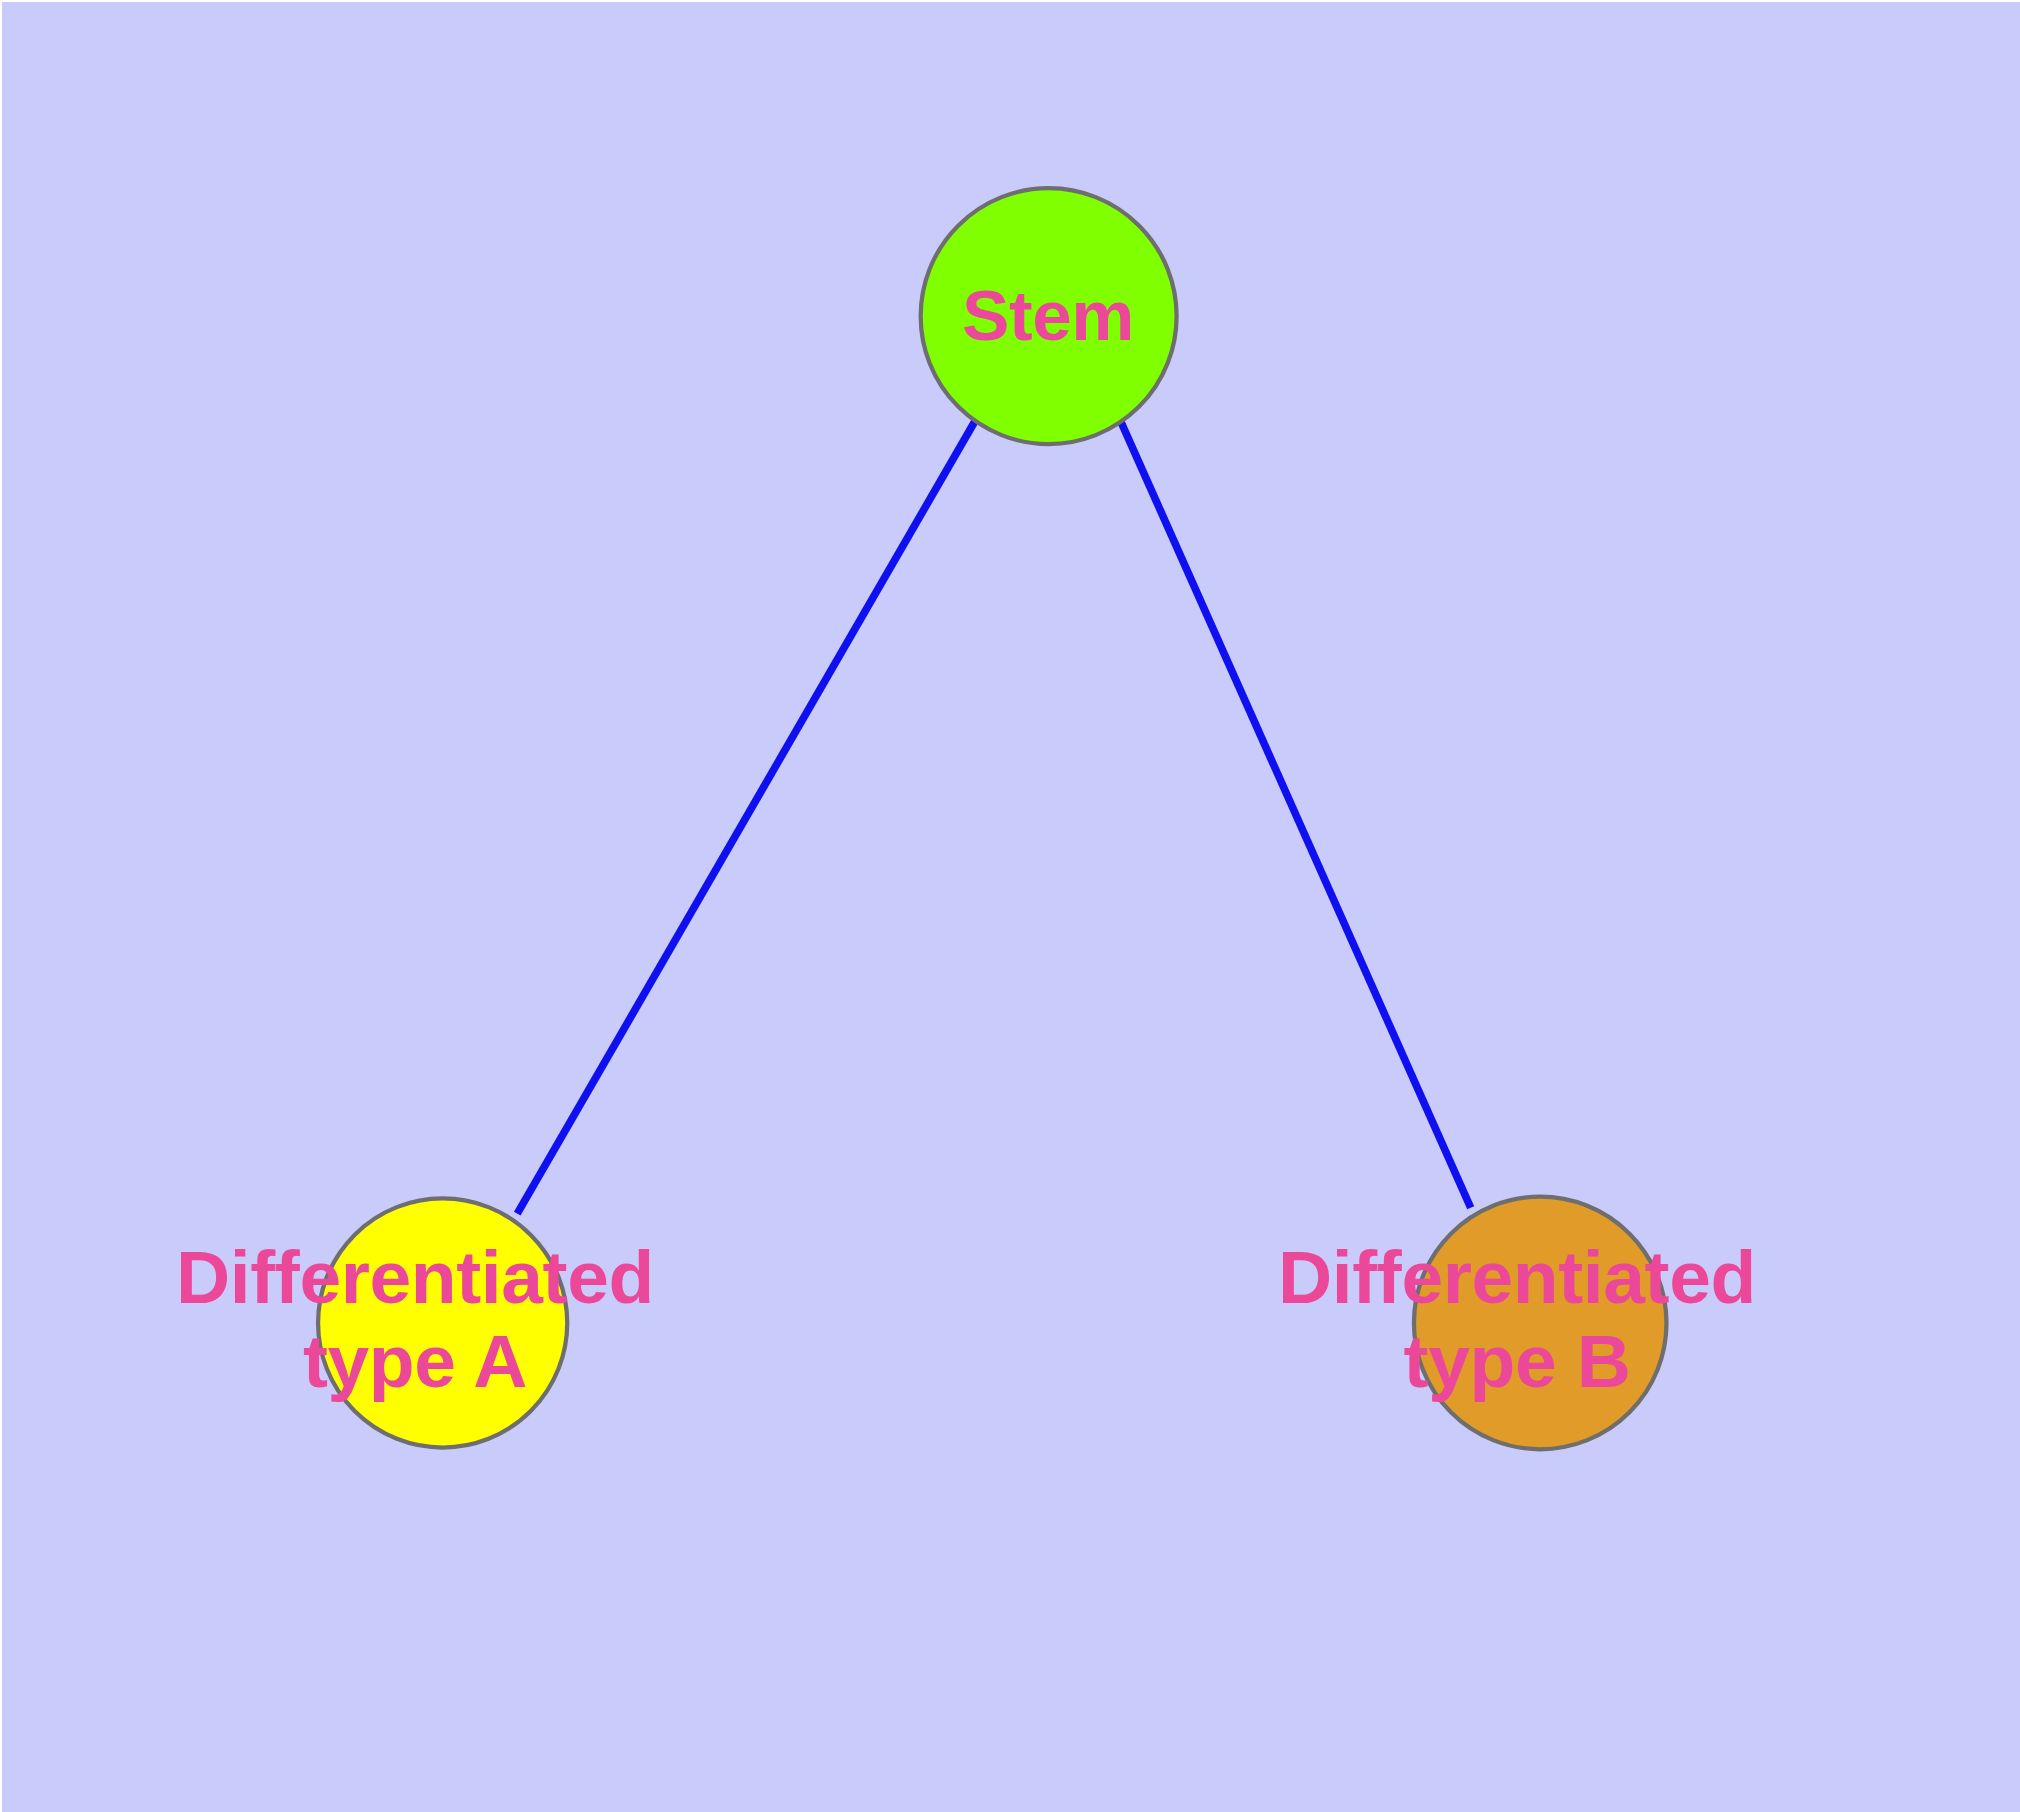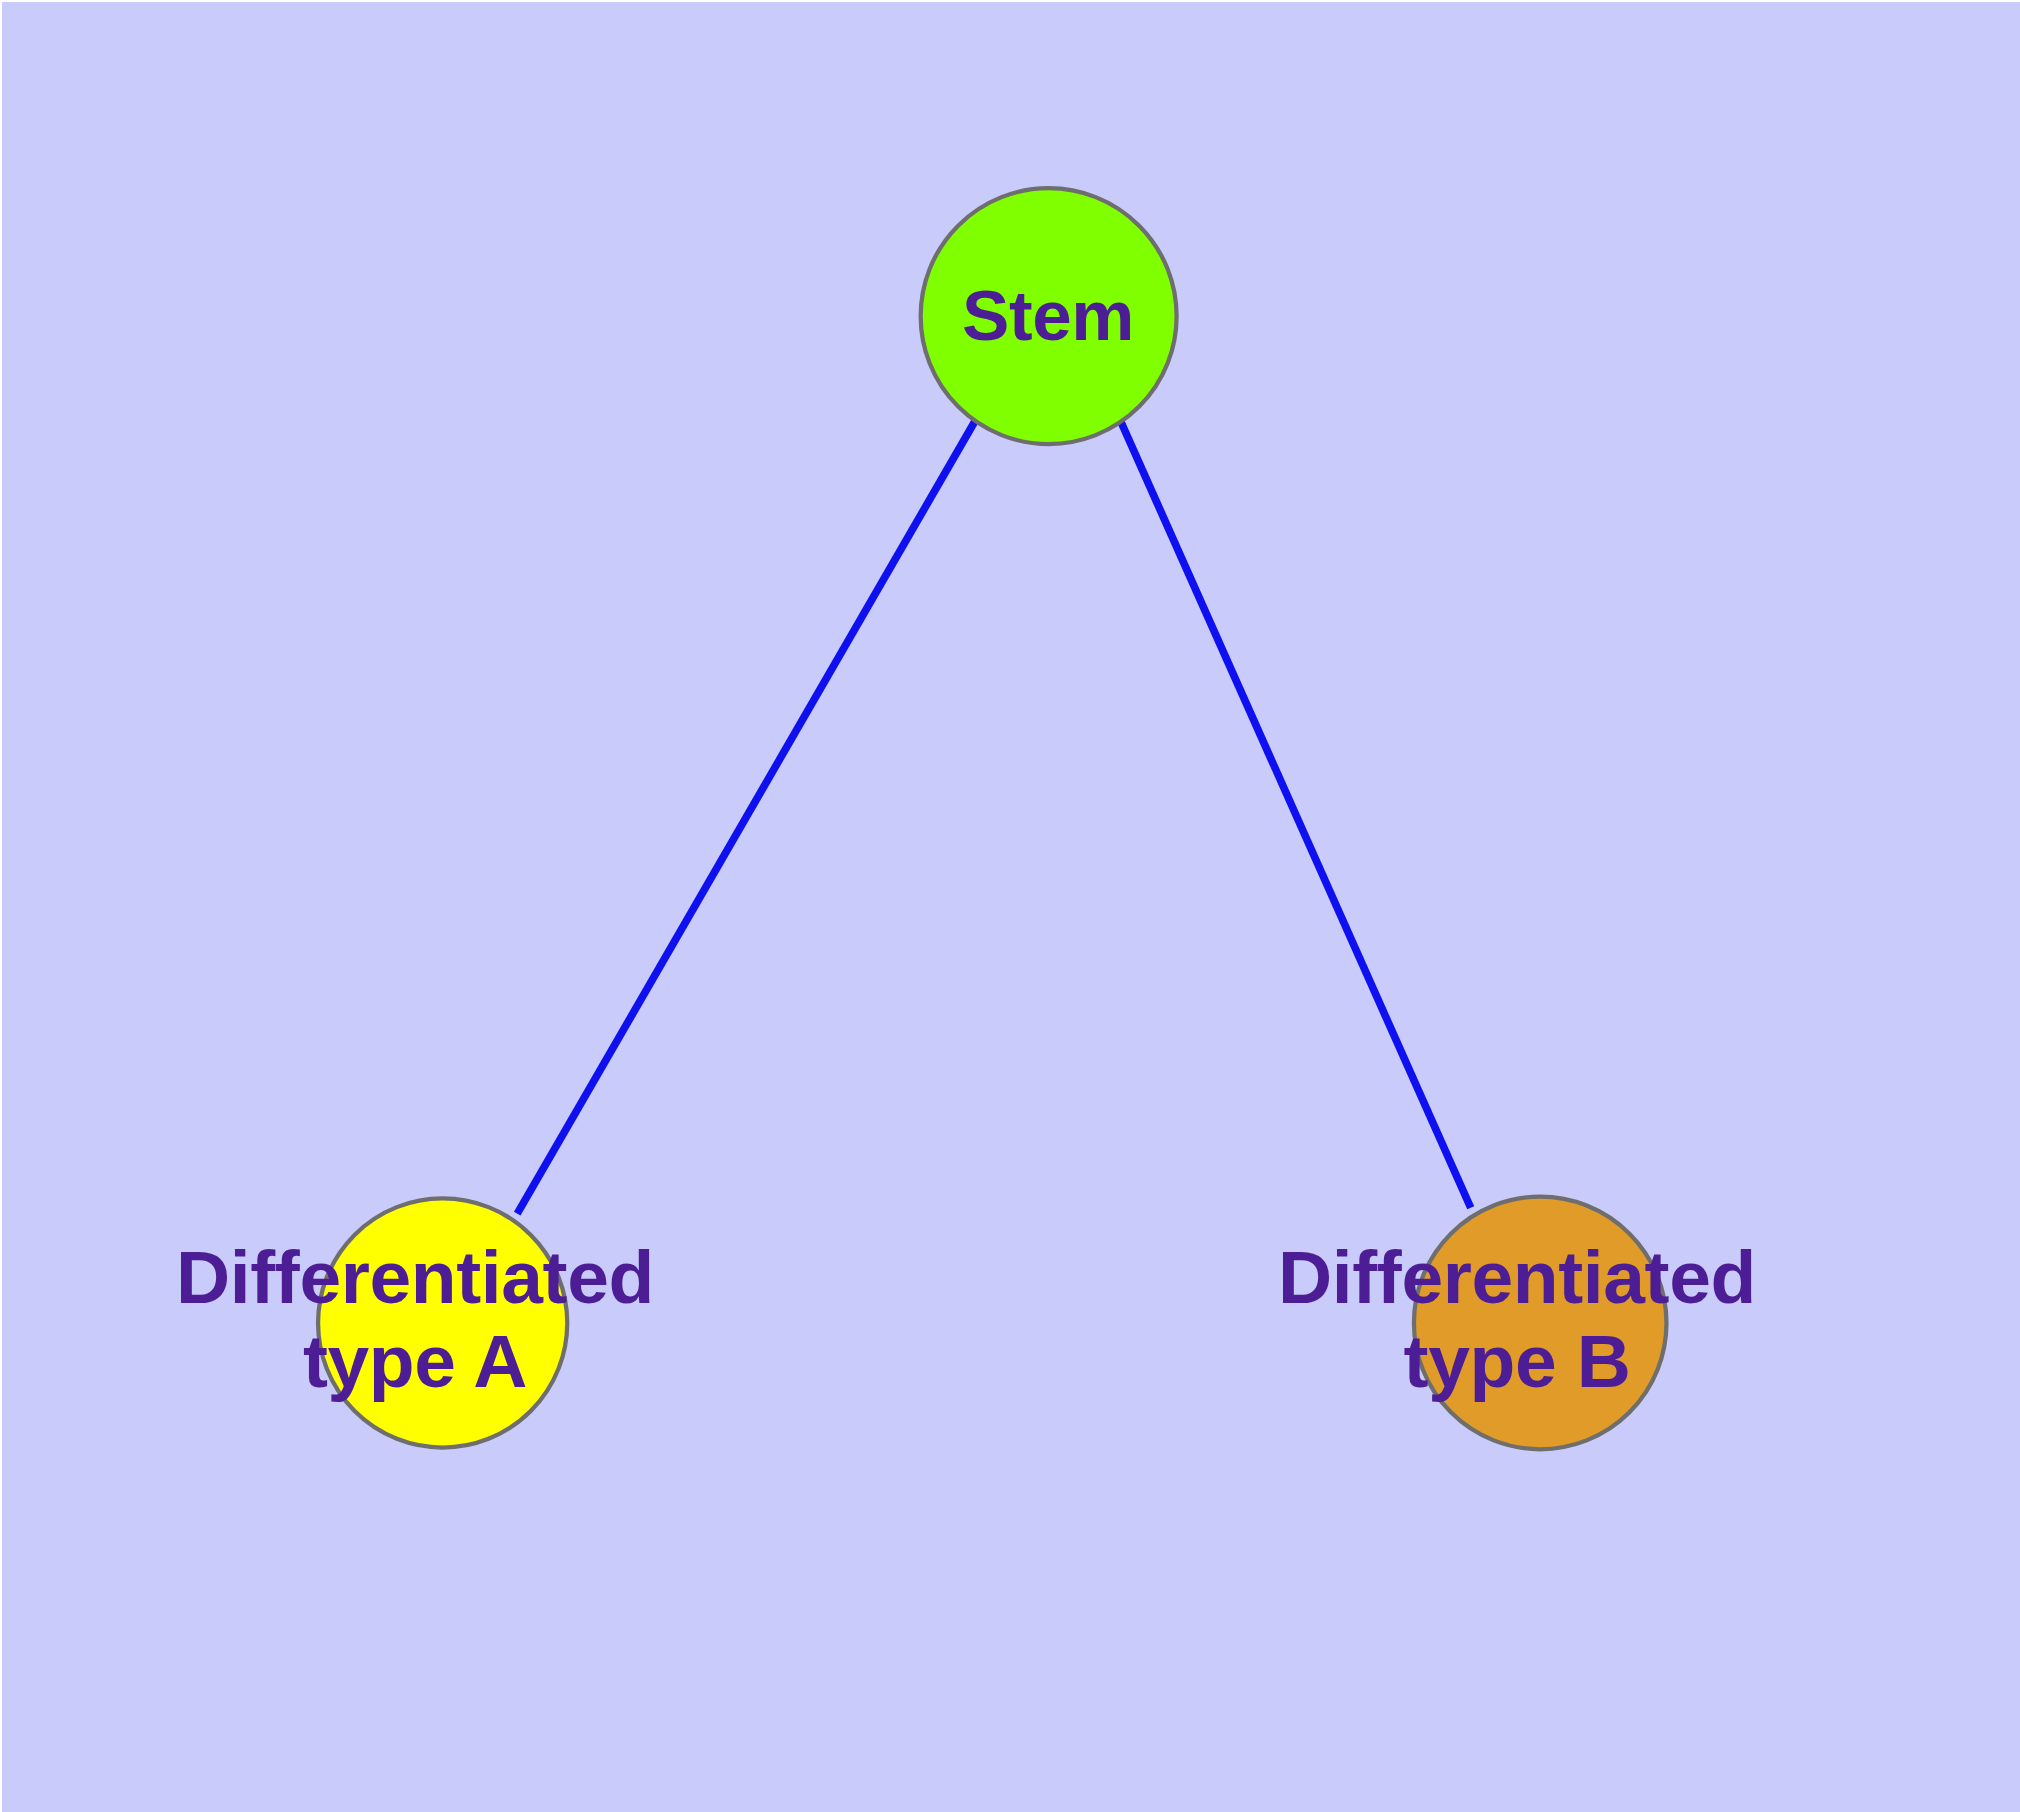--- a/index.html
+++ b/index.html
@@ -25,21 +25,21 @@
   }
   #graph-svg {
     position: absolute;
     left: 0;
     top: 0;
     width: 2021px;
     height: 1812px;
   }
   .node-label {
     position: absolute;
-    color: #4c1d95;
+    color: #ec4899;
     font-weight: bold;
     text-align: center;
     line-height: 1.12;
     white-space: pre;
     pointer-events: none;
     letter-spacing: -0.4px;
   }
   #label-stem {
     font-size: 71px;
     left: 1048px;

